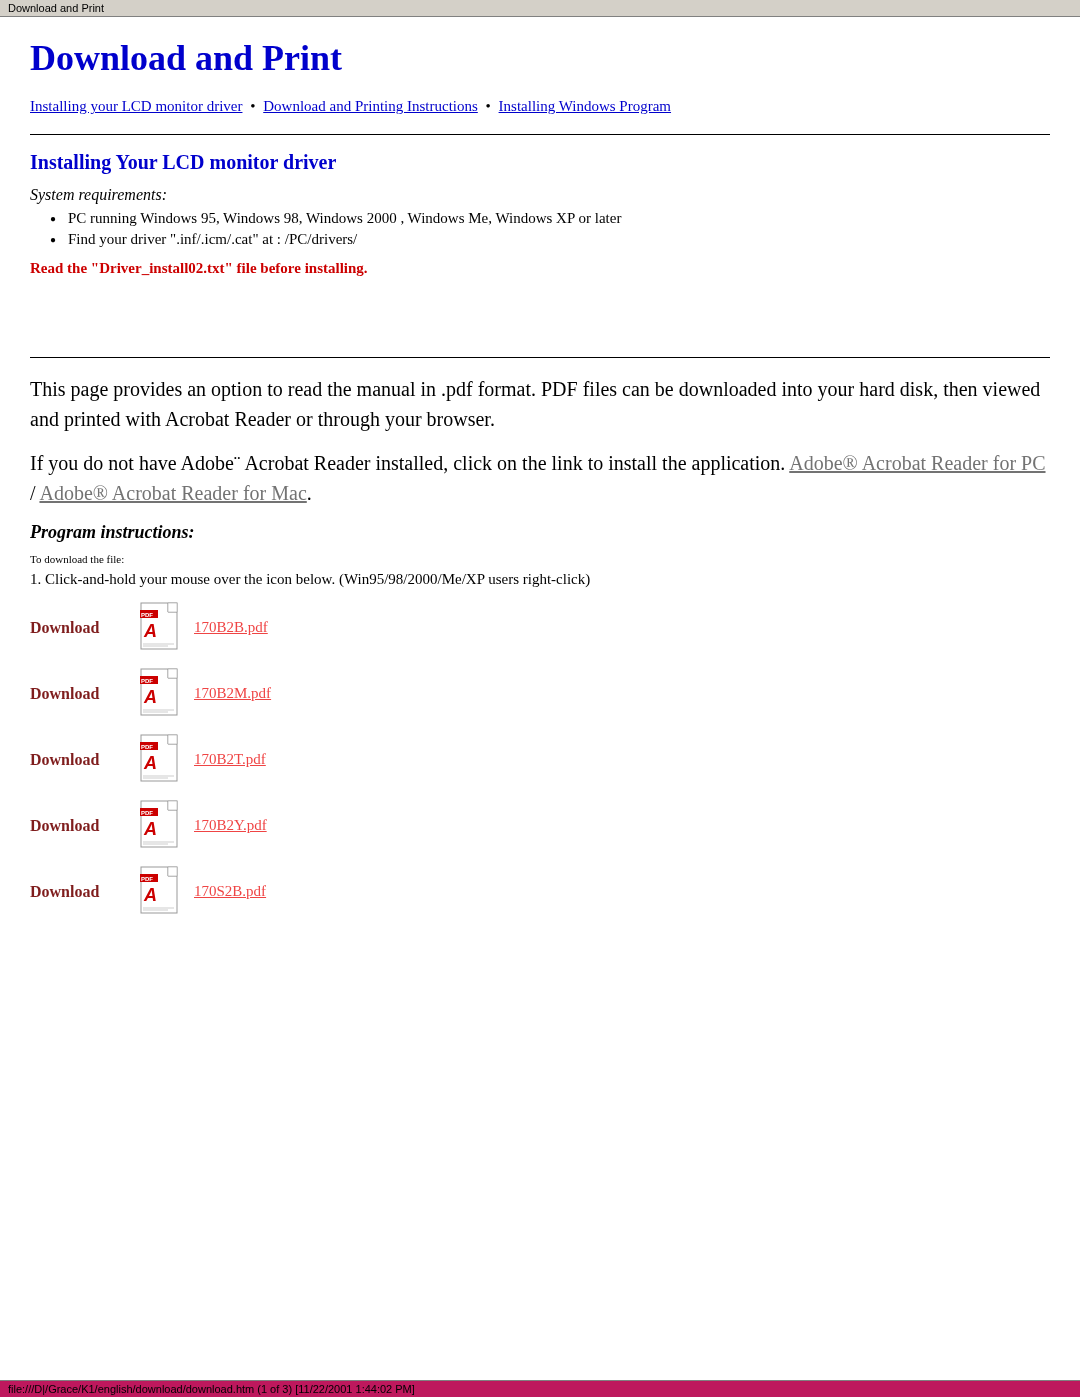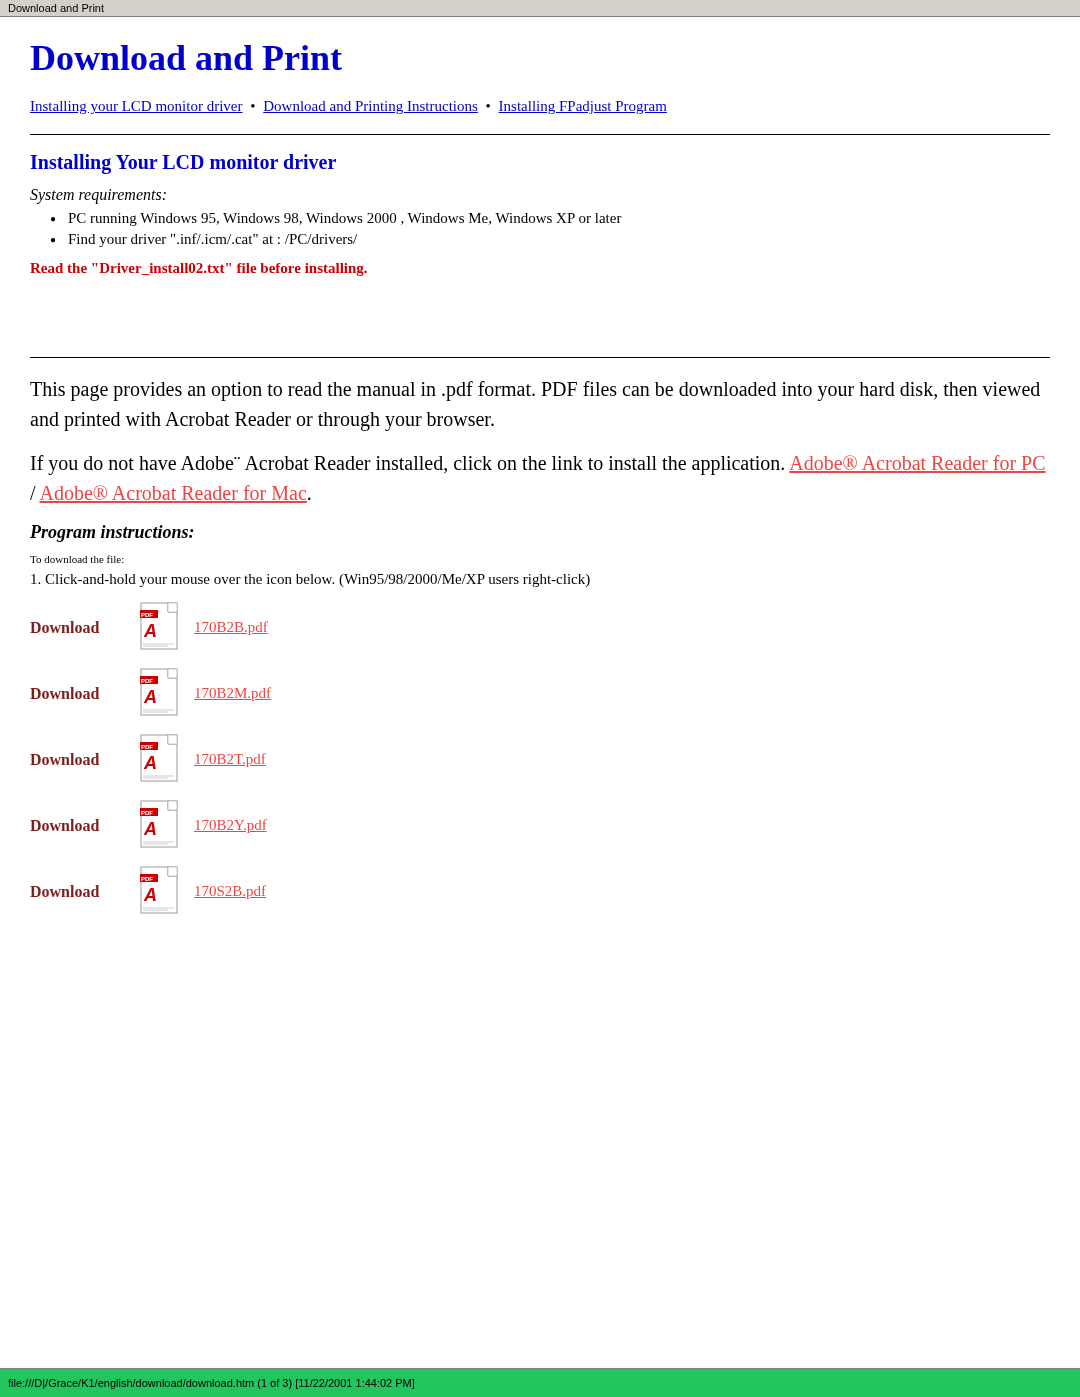--- a/index.html
+++ b/index.html
@@ -103,21 +103,21 @@
       margin-bottom: 80px;
     }
 
     .intro-text {
       font-size: 20px;
       line-height: 1.5;
       margin-bottom: 14px;
     }
 
     .acrobat-link {
-      color: #ef4444;
+      color: #737373;
       text-decoration: underline;
     }
 
     .download-instructions-heading {
       font-size: 18px;
       font-weight: bold;
       font-style: italic;
       margin-bottom: 10px;
     }
 
@@ -162,40 +162,40 @@
       color: #ef4444;
       text-decoration: underline;
       font-size: 15px;
     }
 
     .status-bar {
       position: fixed;
       bottom: 0;
       left: 0;
       width: 100%;
-      background: #22c55e;
+      background: #be185d;
       font-family: Arial, sans-serif;
       font-size: 11px;
-      padding: 8px 8px;
+      padding: 2px 8px;
       border-top: 1px solid #808080;
     }
   </style>
 </head>
 <body>
 
 <div class="browser-bar">
   <span>Download and Print</span>
 </div>
 
 <div class="page-wrapper">
 
   <h1 class="page-title">Download and Print</h1>
 
   <nav class="breadcrumb-nav">
-    <a href="#install-lcd">Installing your LCD monitor driver</a><span class="breadcrumb-separator"> • </span><a href="#download-instructions">Download and Printing Instructions</a><span class="breadcrumb-separator"> • </span><a href="#fpadjust">Installing FPadjust Program</a>
+    <a href="#install-lcd">Installing your LCD monitor driver</a><span class="breadcrumb-separator"> • </span><a href="#download-instructions">Download and Printing Instructions</a><span class="breadcrumb-separator"> • </span><a href="#fpadjust">Installing Windows Program</a>
   </nav>
 
   <hr class="divider">
 
   <section>
     <h2 class="section-heading">Installing Your LCD monitor driver</h2>
     <p class="system-requirements-label">System requirements:</p>
     <ul class="bullet-list">
       <li><span>PC running Windows 95, Windows 98, Windows 2000 , Windows Me, Windows XP or later</span></li>
       <li><span>Find your driver ".inf/.icm/.cat" at : /PC/drivers/</span></li>

